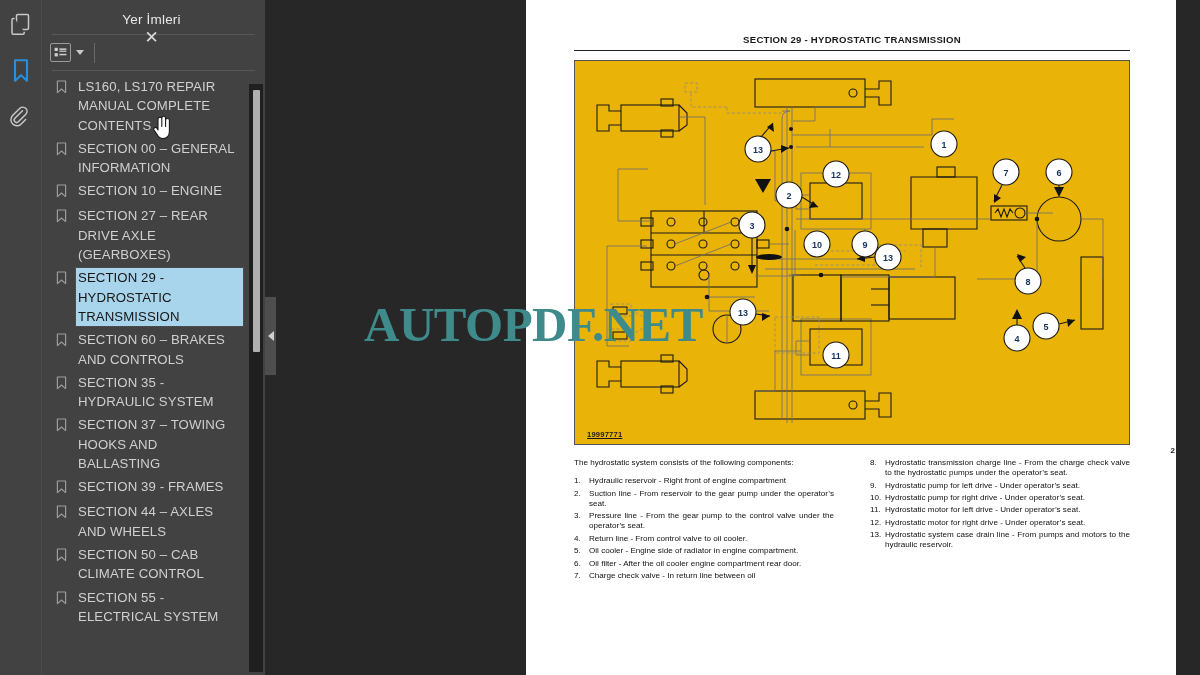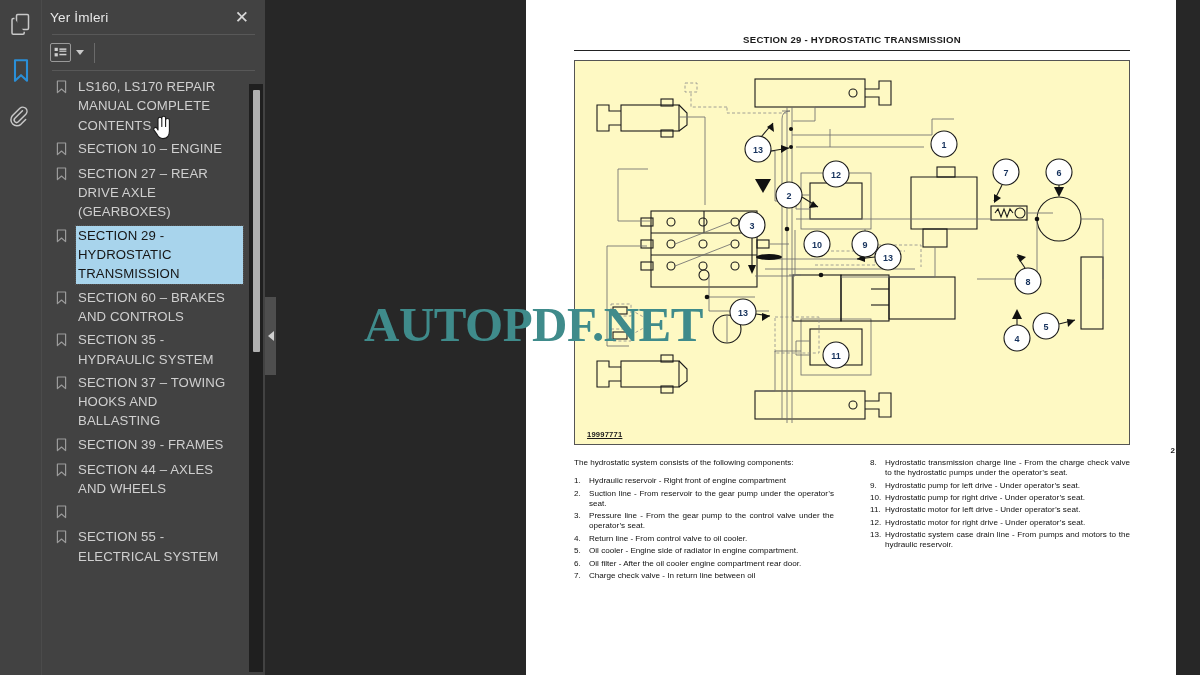--- a/index.html
+++ b/index.html
@@ -33,22 +33,23 @@
     width: 224px; height: 675px;
     background: #424242;
     flex: 0 0 224px;
     position: relative;
     display: flex; flex-direction: column;
     border-left: 1px solid #4b4b4b;
   }
   .panel-head {
     height: 34px;
     display: flex; align-items: center;
-    padding: 0 12px 0 8px;
+    padding: 12px 12px 0 8px;
     position: relative;
+    flex-direction: column;
   }
   .panel-title {
     color: #e8e8e8;
     font-size: 13.5px;
     letter-spacing: .2px;
     flex: 1;
   }
   .panel-close {
     color: #d8d8d8; font-size: 17px; line-height: 1;
     cursor: pointer; padding: 2px 4px;
@@ -181,21 +182,21 @@
     left: 48px; top: 50px;
     width: 556px; height: 1.4px;
     background: #222;
   }
 
   .fig-box {
     position: absolute;
     left: 48px; top: 60px;
     width: 556px; height: 385px;
     border: 1.3px solid #555;
-    background: #fef9c3;
+    background: #eab308;
     overflow: hidden;
   }
   .fig-num {
     position: absolute;
     left: 12px; bottom: 5px;
     font-size: 7.6px; font-weight: bold; color: #1a1a1a;
     letter-spacing: .2px;
     text-decoration: underline;
   }
   .pg-num {
@@ -310,20 +311,26 @@
         <div class="bm-item">
           <span class="bm-ico"><svg width="11" height="14" viewBox="0 0 11 14">
               <path d="M1.4 1 h8.2 v11.6 l-4.1 -3.6 l-4.1 3.6 z" fill="none" stroke="#9b9b9b" stroke-width="1.2" stroke-linejoin="round"></path>
             </svg></span>
           <span class="bm-label">LS160, LS170 REPAIR MANUAL COMPLETE CONTENTS</span>
         </div>
         <div class="bm-item">
           <span class="bm-ico"><svg width="11" height="14" viewBox="0 0 11 14">
               <path d="M1.4 1 h8.2 v11.6 l-4.1 -3.6 l-4.1 3.6 z" fill="none" stroke="#9b9b9b" stroke-width="1.2" stroke-linejoin="round"></path>
             </svg></span>
+          <span class="bm-label">SECTION 00 – GENERAL INFORMATION</span>
+        </div>
+        <div class="bm-item">
+          <span class="bm-ico"><svg width="11" height="14" viewBox="0 0 11 14">
+              <path d="M1.4 1 h8.2 v11.6 l-4.1 -3.6 l-4.1 3.6 z" fill="none" stroke="#9b9b9b" stroke-width="1.2" stroke-linejoin="round"></path>
+            </svg></span>
           <span class="bm-label">SECTION 10 – ENGINE</span>
         </div>
         <div class="bm-item">
           <span class="bm-ico"><svg width="11" height="14" viewBox="0 0 11 14">
               <path d="M1.4 1 h8.2 v11.6 l-4.1 -3.6 l-4.1 3.6 z" fill="none" stroke="#9b9b9b" stroke-width="1.2" stroke-linejoin="round"></path>
             </svg></span>
           <span class="bm-label">SECTION 27 – REAR DRIVE AXLE (GEARBOXES)</span>
         </div>
         <div class="bm-item selected">
           <span class="bm-ico"><svg width="11" height="14" viewBox="0 0 11 14">
@@ -358,20 +365,21 @@
         <div class="bm-item">
           <span class="bm-ico"><svg width="11" height="14" viewBox="0 0 11 14">
               <path d="M1.4 1 h8.2 v11.6 l-4.1 -3.6 l-4.1 3.6 z" fill="none" stroke="#9b9b9b" stroke-width="1.2" stroke-linejoin="round"></path>
             </svg></span>
           <span class="bm-label">SECTION 44 – AXLES AND WHEELS</span>
         </div>
         <div class="bm-item">
           <span class="bm-ico"><svg width="11" height="14" viewBox="0 0 11 14">
               <path d="M1.4 1 h8.2 v11.6 l-4.1 -3.6 l-4.1 3.6 z" fill="none" stroke="#9b9b9b" stroke-width="1.2" stroke-linejoin="round"></path>
             </svg></span>
+          <span class="bm-label">SECTION 50 – CAB CLIMATE CONTROL</span>
         </div>
         <div class="bm-item">
           <span class="bm-ico"><svg width="11" height="14" viewBox="0 0 11 14">
               <path d="M1.4 1 h8.2 v11.6 l-4.1 -3.6 l-4.1 3.6 z" fill="none" stroke="#9b9b9b" stroke-width="1.2" stroke-linejoin="round"></path>
             </svg></span>
           <span class="bm-label">SECTION 55 - ELECTRICAL SYSTEM</span>
         </div>
       </div>
 
     <div class="panel-scrollbar">

